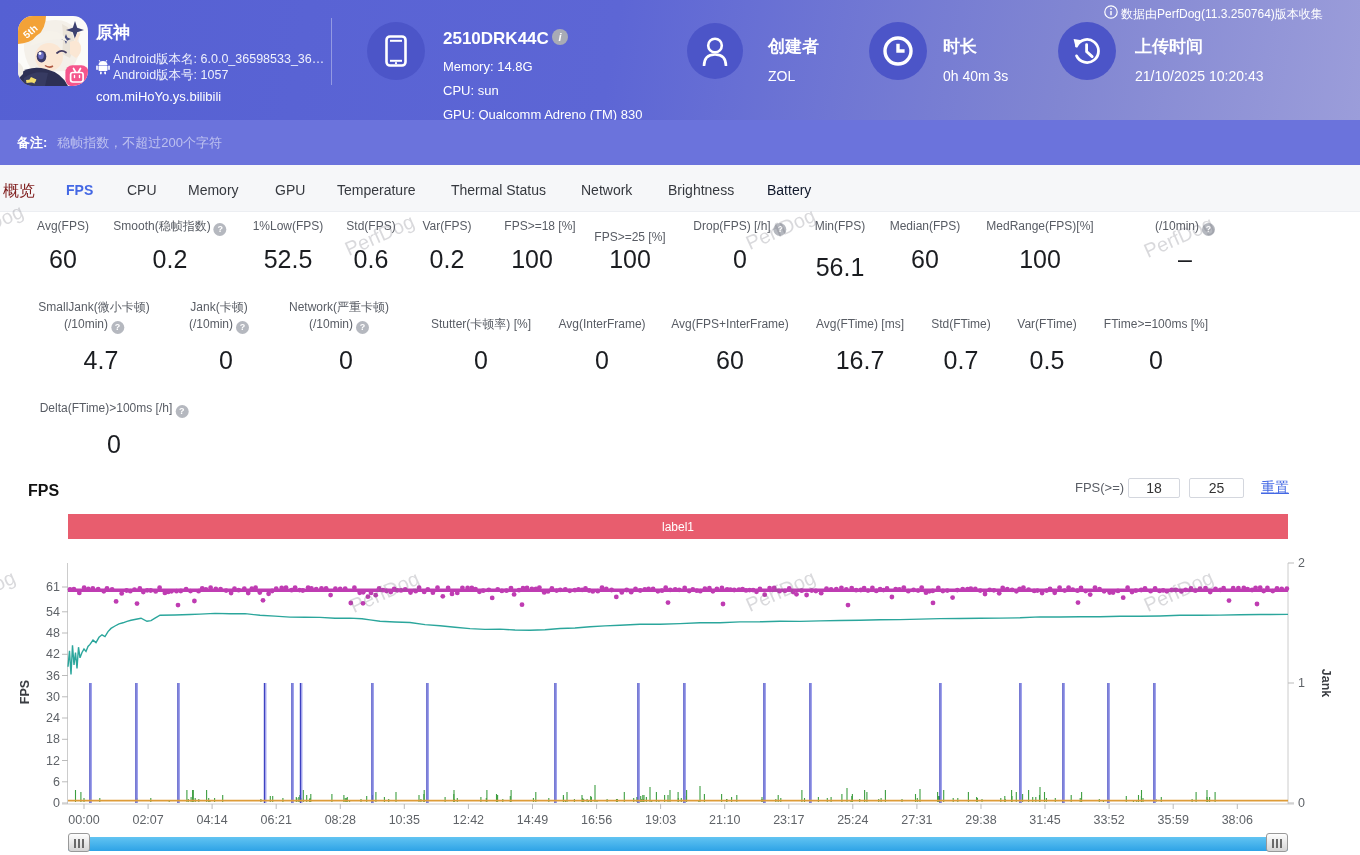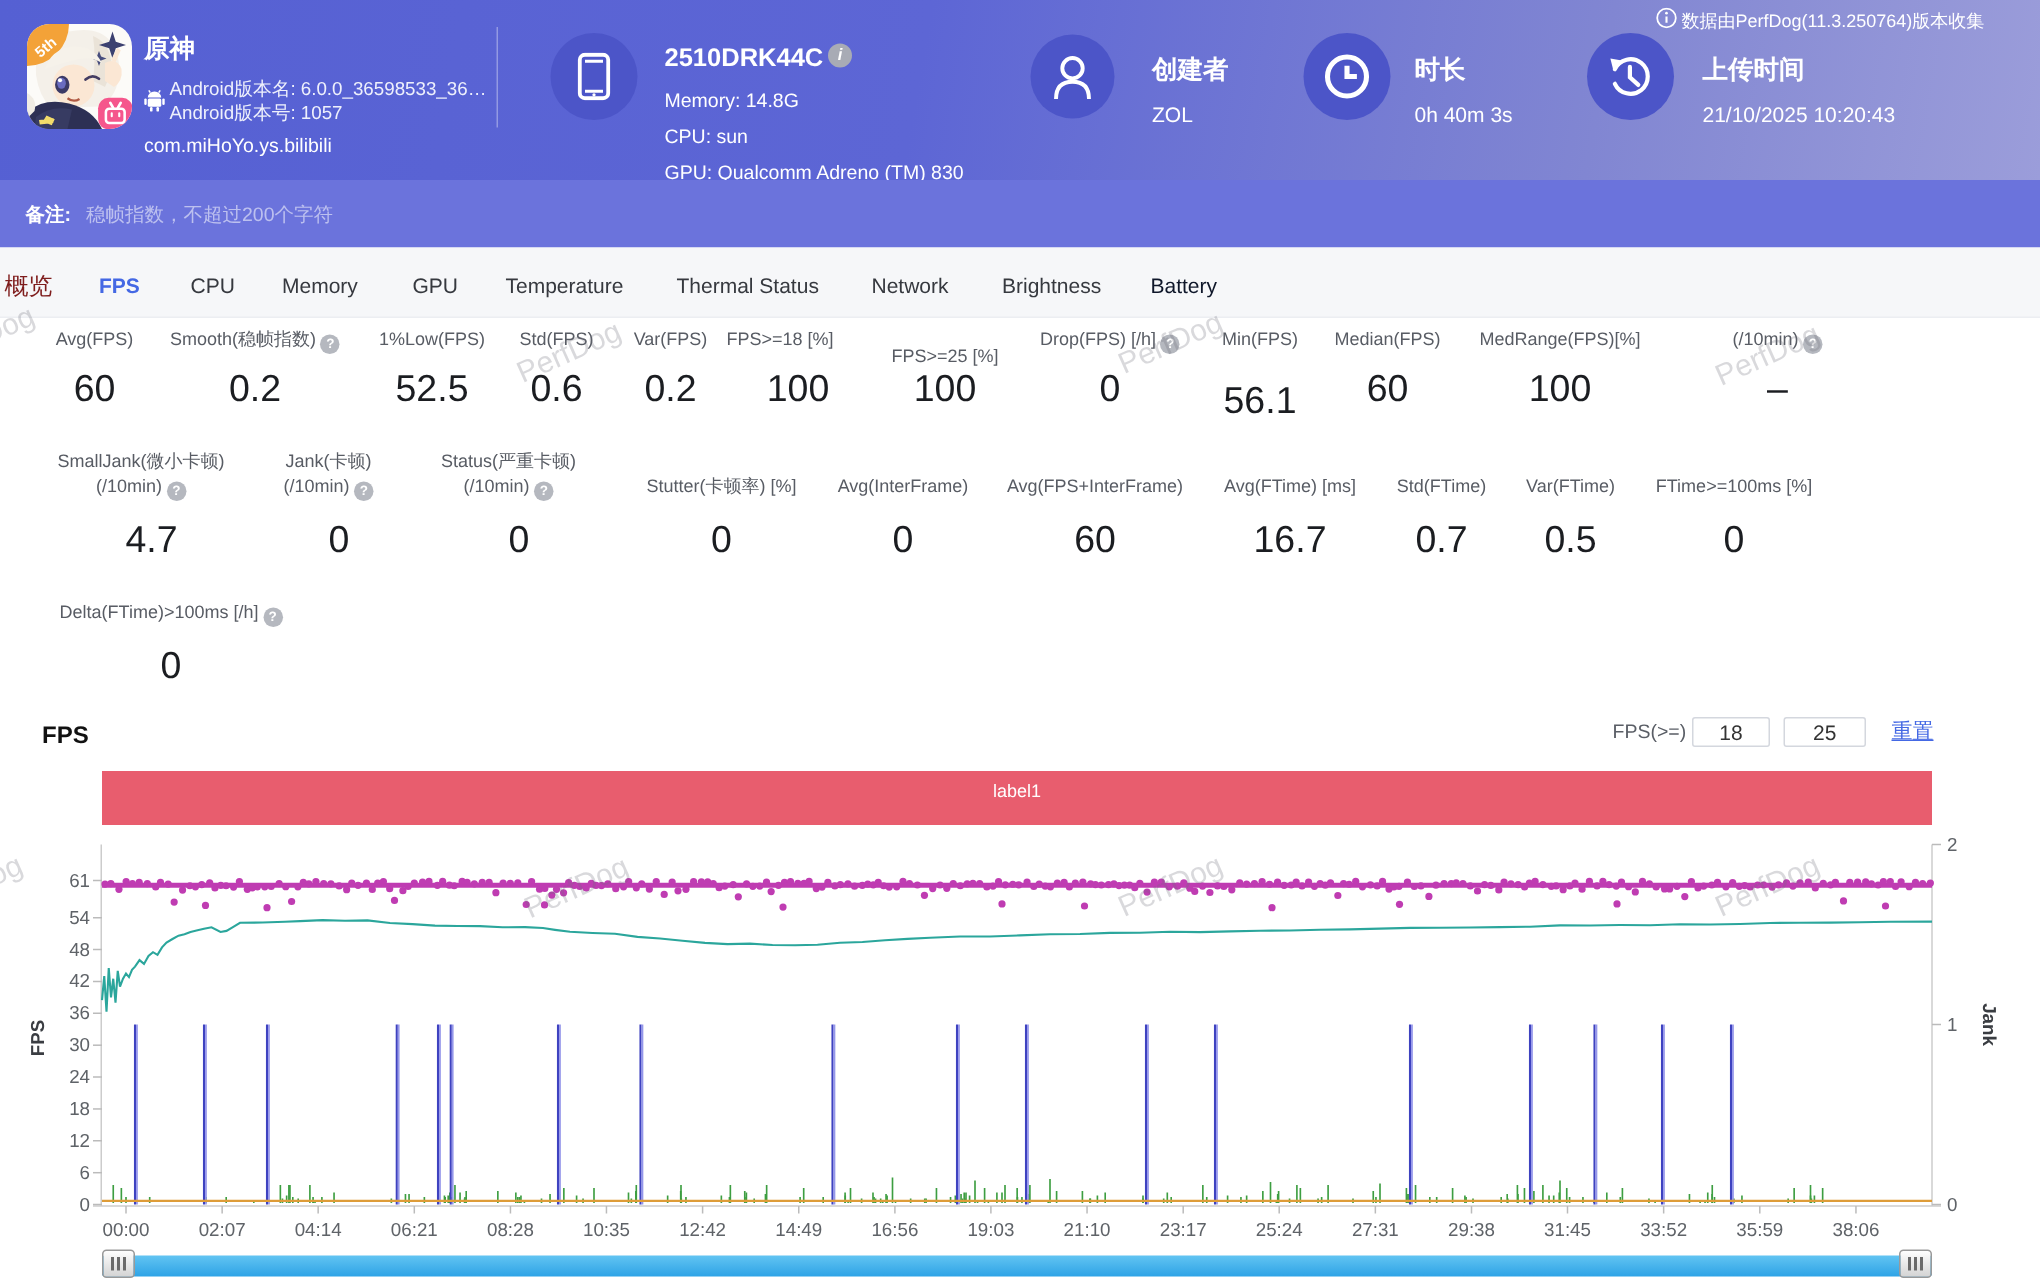--- a/index.html
+++ b/index.html
@@ -162,21 +162,21 @@
   </div>
 <div class="sval" style="left:288px;top:245px">52.5</div>
 <div class="slab" style="left:371px;top:218px">
     <div>Std(FPS)</div>
   </div>
 <div class="sval" style="left:371px;top:245px">0.6</div>
 <div class="slab" style="left:447px;top:218px">
     <div>Var(FPS)</div>
   </div>
 <div class="sval" style="left:447px;top:245px">0.2</div>
-<div class="slab" style="left:520px;top:218px">
+<div class="slab" style="left:540px;top:218px">
     <div>FPS&gt;=18 [%]</div>
   </div>
 <div class="sval" style="left:532px;top:245px">100</div>
 <div class="slab" style="left:630px;top:229px">
     <div>FPS&gt;=25 [%]</div>
   </div>
 <div class="sval" style="left:630px;top:245px">100</div>
 <div class="slab" style="left:740px;top:218px">
     <div>Drop(FPS) [/h]<span class="q">?</span></div>
   </div>
@@ -201,21 +201,21 @@
     <div>SmallJank(微小卡顿)</div>
     <div>(/10min)<span class="q">?</span></div>
   </div>
 <div class="sval" style="left:101px;top:346px">4.7</div>
 <div class="slab" style="left:219px;top:299px">
     <div>Jank(卡顿)</div>
     <div>(/10min)<span class="q">?</span></div>
   </div>
 <div class="sval" style="left:226px;top:346px">0</div>
 <div class="slab" style="left:339px;top:299px">
-    <div>Status(严重卡顿)</div>
+    <div>Network(严重卡顿)</div>
     <div>(/10min)<span class="q">?</span></div>
   </div>
 <div class="sval" style="left:346px;top:346px">0</div>
 <div class="slab" style="left:481px;top:316px">
     <div>Stutter(卡顿率) [%]</div>
   </div>
 <div class="sval" style="left:481px;top:346px">0</div>
 <div class="slab" style="left:602px;top:316px">
     <div>Avg(InterFrame)</div>
   </div>
@@ -244,21 +244,21 @@
     <div>Delta(FTime)&gt;100ms [/h]<span class="q">?</span></div>
   </div>
 <div class="sval" style="left:114px;top:430px">0</div>
 
 <div class="abs" style="left:28px;top:482px;font-size:16px;font-weight:bold;color:#111">FPS</div>
 <div class="abs" style="left:1075px;top:480px;font-size:13px;color:#5a5e66">FPS(&gt;=)</div>
 <div class="inp" style="left:1128px;width:52px">18</div>
 <div class="inp" style="left:1189px;width:55px">25</div>
 <div class="abs" style="left:1261px;top:479px;font-size:14px;color:#4468e4;text-decoration:underline">重置</div>
 
-<div class="abs" style="left:68px;top:514px;width:1220px;height:36px;background:#e85d6e;color:#fff;font-size:12px;text-align:center;line-height:27px">label1</div>
+<div class="abs" style="left:68px;top:514px;width:1220px;height:25px;background:#e85d6e;color:#fff;font-size:12px;text-align:center;line-height:27px">label1</div>
 
 <svg class="chart" width="1360" height="310" viewBox="0 0 1360 310" style="top:545px">
 <g>
 <line x1="67.5" y1="18" x2="67.5" y2="259" stroke="#ccc" stroke-width="1"></line>
 <line x1="1288" y1="18" x2="1288" y2="259" stroke="#ccc" stroke-width="1"></line>
 <line x1="62" y1="259" x2="1294" y2="259" stroke="#ccc" stroke-width="1"></line>
 <text x="60" y="262.0" text-anchor="end" class="ax">0</text>
       <line x1="62" y1="258.0" x2="68" y2="258.0" stroke="#bbb" stroke-width="1"></line>
       <text x="60" y="240.8" text-anchor="end" class="ax">6</text>
       <line x1="62" y1="236.8" x2="68" y2="236.8" stroke="#bbb" stroke-width="1"></line>

